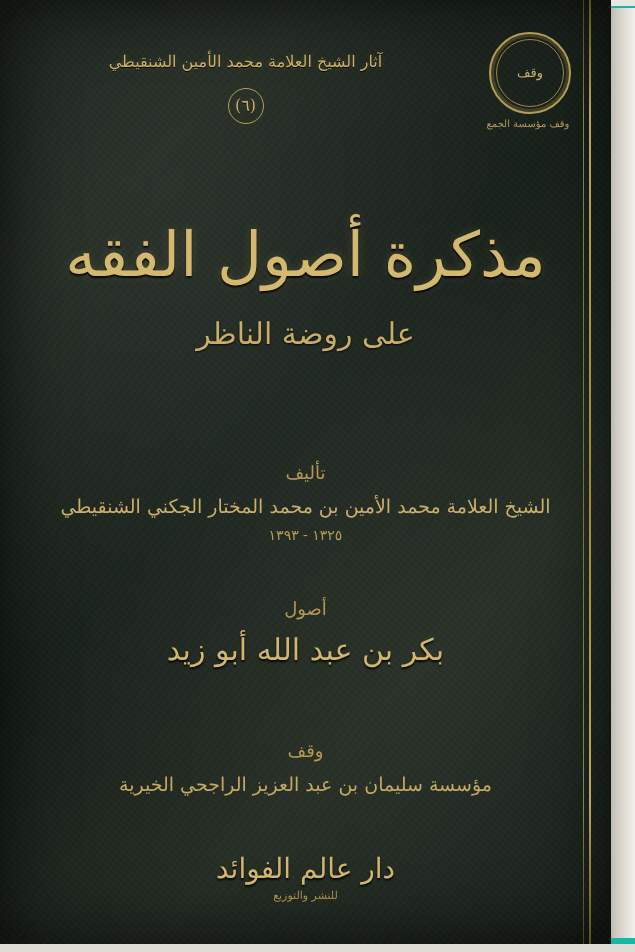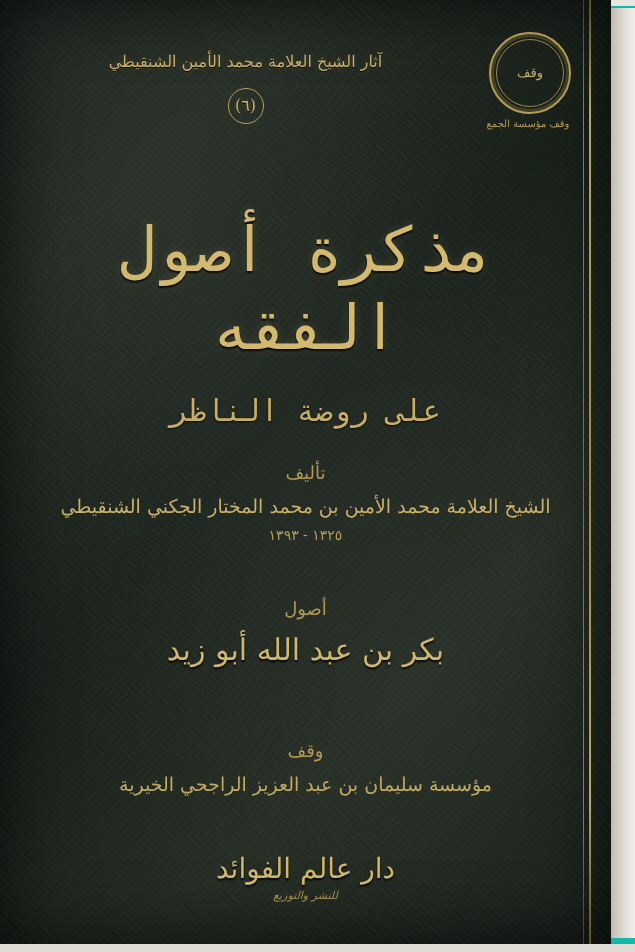--- a/index.html
+++ b/index.html
@@ -163,21 +163,20 @@
     color: #b49a55;
   }
 
   
   .title-block {
     position: absolute;
     top: 216px;
     right: 40px;
     left: 40px;
     text-align: center;
-    font-family: Liberation Mono, monospace;
   }
   .main-title {
     font-size: 62px;
     line-height: 1.25;
     letter-spacing: 1px;
     font-weight: normal;
     margin: 0;
     color: #d2b96f;
     text-shadow: 0 2px 2px rgba(0,0,0,0.85), 0 0 10px rgba(200,170,90,0.22);
   }
@@ -252,21 +251,20 @@
   .publisher-name {
     font-size: 28px;
     color: #d0b66f;
     text-shadow: 0 2px 2px rgba(0,0,0,0.85);
   }
   .publisher-sub {
     margin-top: 4px;
     font-size: 11px;
     color: #a8904e;
     letter-spacing: 1px;
-    font-style: italic;
   }
 
   
   .sheet-top, .sheet-bottom {
     position: absolute;
     left: 0;
     width: 635px;
     background: #e8e6e1;
   }
   .sheet-top { top: 0; height: 6px; }

